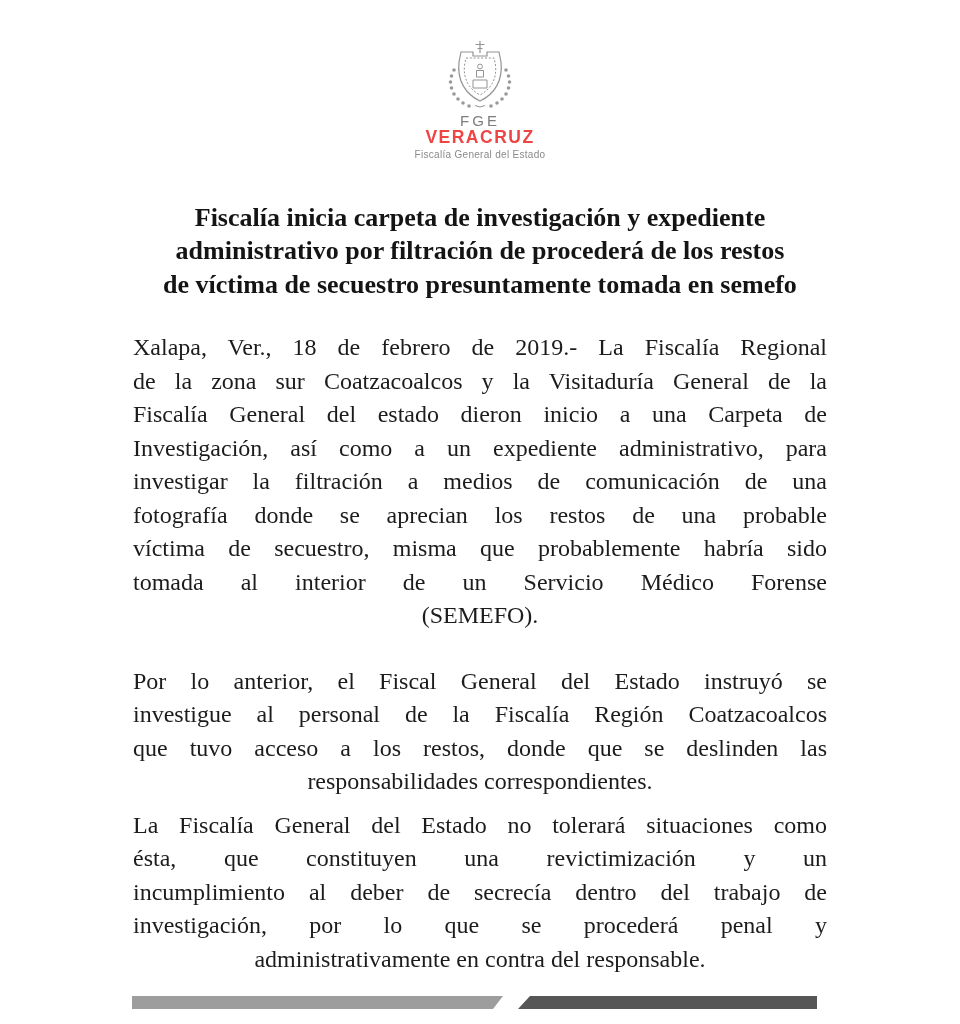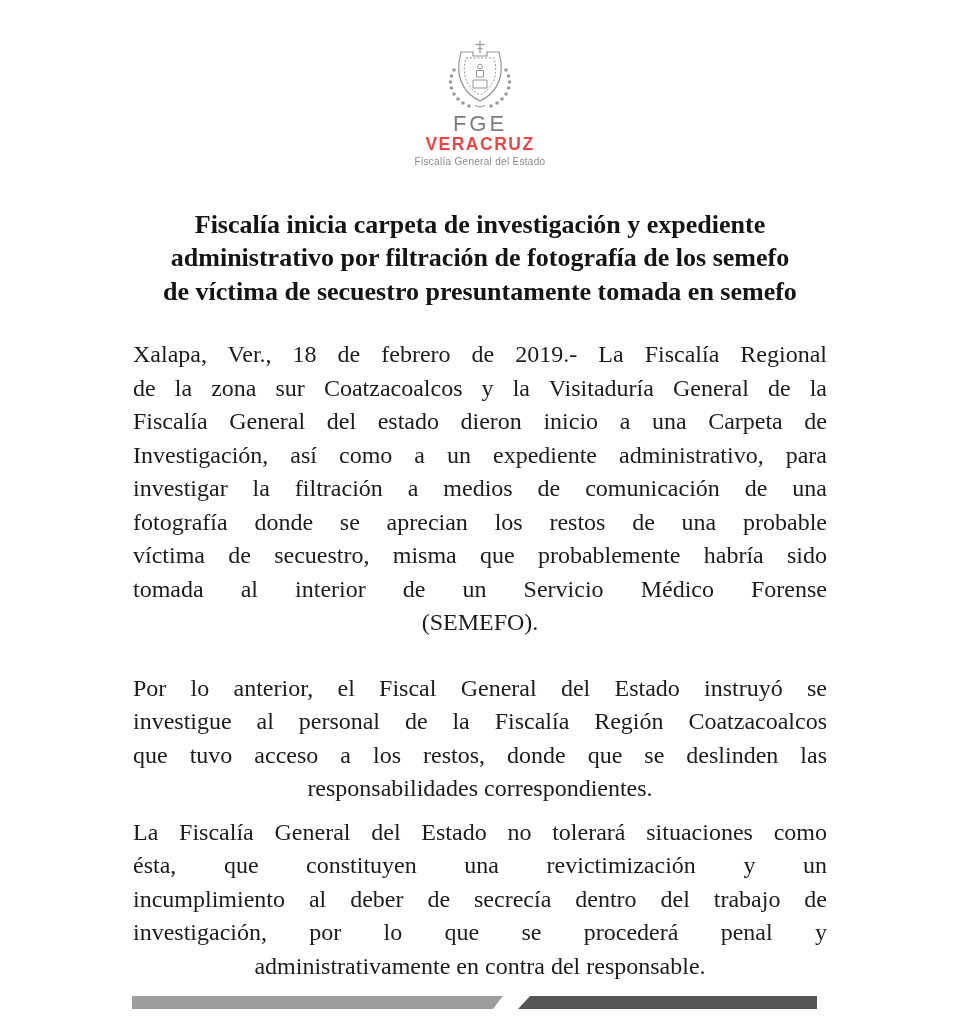--- a/index.html
+++ b/index.html
@@ -21,21 +21,21 @@
   
   .logo {
     padding-top: 40px;
     text-align: center;
     font-family: "Liberation Sans", sans-serif;
     line-height: 1;
   }
   .logo svg { display: block; margin: 0 auto; }
   .logo-fge {
     margin-top: 3px;
-    font-size: 22px;
+    font-size: 15px;
     letter-spacing: 3px;
     color: #7d7d7d;
   }
   .logo-state {
     margin-top: 1px;
     font-size: 17.5px;
     font-weight: 700;
     letter-spacing: 1.5px;
     color: #ef4444;
   }
@@ -143,21 +143,21 @@
 
       <path d="M35 65.5 Q40 68.5 45 65.5" stroke-width="1"></path>
     </svg>
     <div class="logo-fge">FGE</div>
     <div class="logo-state">VERACRUZ</div>
     <div class="logo-tagline">Fiscalía General del Estado</div>
   </header>
 
   <h1 class="title">
     <span class="tline">Fiscalía inicia carpeta de investigación y expediente</span>
-    <span class="tline">administrativo por filtración de fotografía de los semefo</span>
+    <span class="tline">administrativo por filtración de procederá de los restos</span>
     <span class="tline">de víctima de secuestro presuntamente tomada en semefo</span>
   </h1>
 
   <section class="bodytext">
 
     <p class="para para-1">
       <span class="line jline"><span class="lead-bold">Xalapa, Ver., 18 de febrero de 2019</span><span>.-  La Fiscalía Regional</span></span>
       <span class="line jline">de la zona sur Coatzacoalcos y la Visitaduría General de la</span>
       <span class="line jline">Fiscalía General del estado dieron inicio a una Carpeta de</span>
       <span class="line jline">Investigación, así como a un expediente administrativo, para</span>

